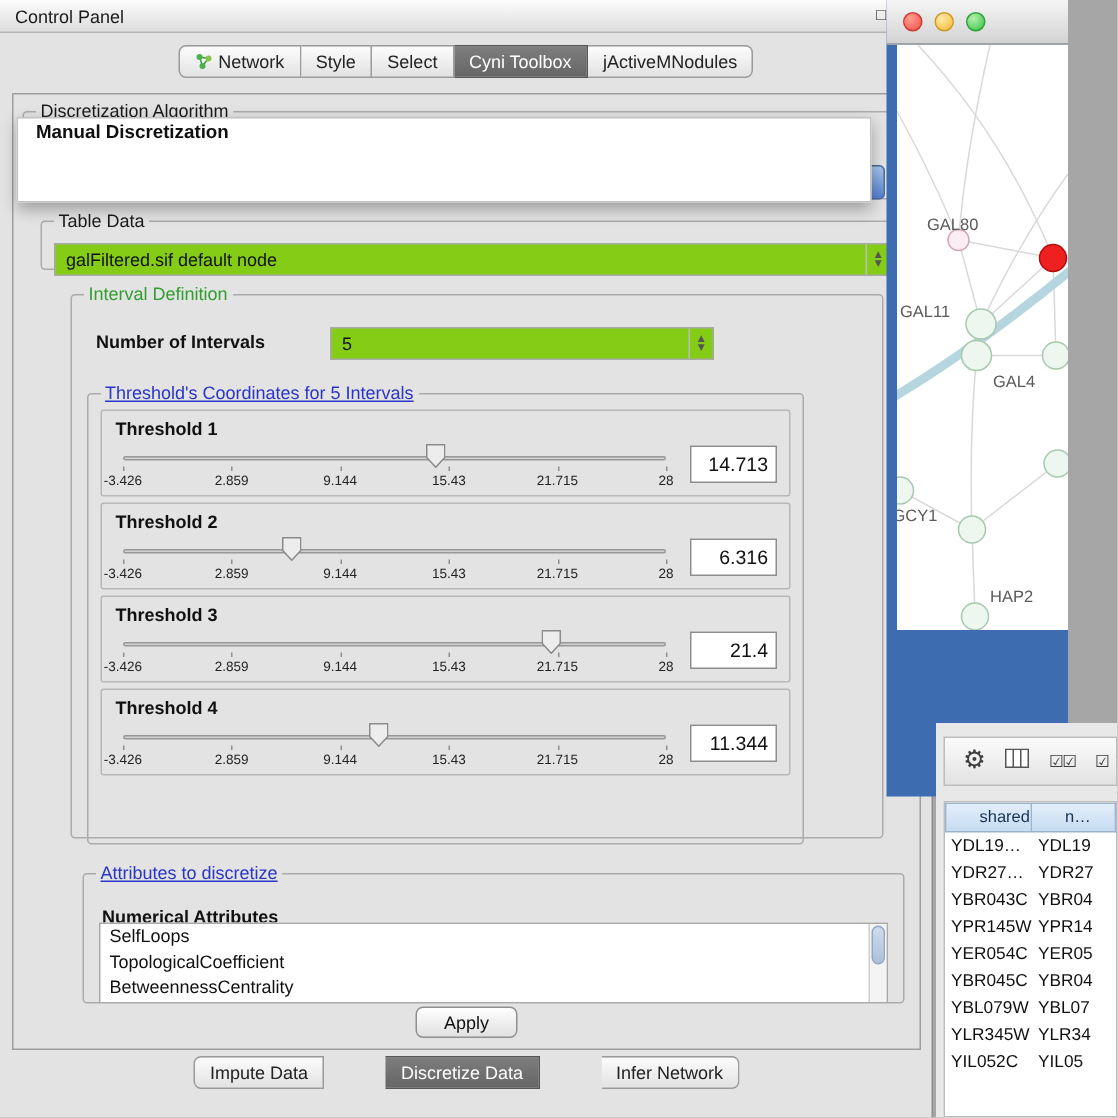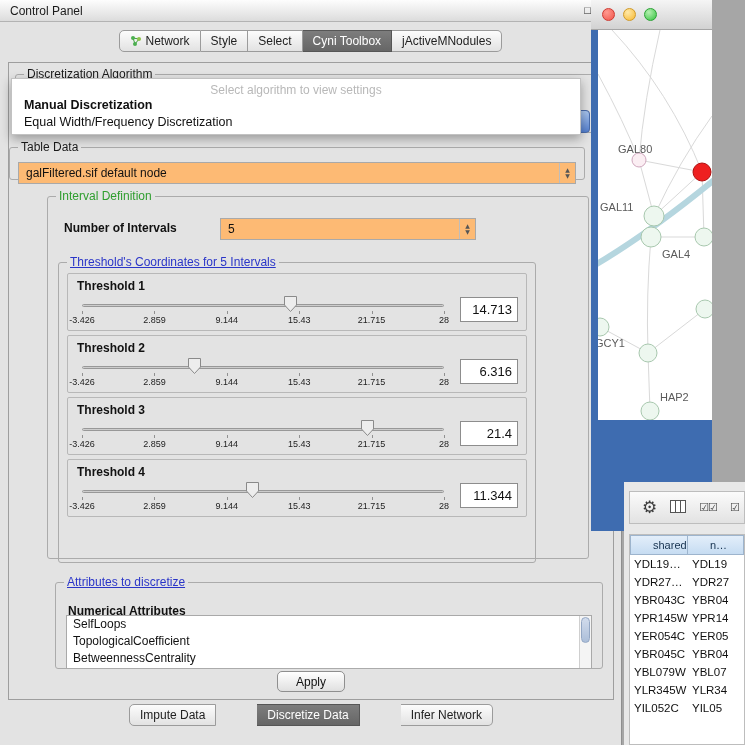--- a/index.html
+++ b/index.html
@@ -30,34 +30,34 @@
 
   .cp-content { position:absolute; left:8px; top:62px; width:606px; height:638px;
     border:1px solid #9e9e9e; background:#e3e3e3; }
 
   fieldset.group { position:absolute; border:1px solid #ababab; border-radius:3px; margin:0; padding:0; min-width:0; }
   legend { font-size:12px; padding:0 3px; margin-left:8px; color:#1a1a1a; }
   legend.green { color:var(--group-title-green,#2f9e2f); }
   legend.blue  { color:var(--group-title-blue,#2a35c8);text-decoration:underline; }
 
   .disc-group { left:6px; top:4px; width:584px; height:66px; }
-  .combo { background:#fdba74; border:1px solid #a9a9a9; display:flex; align-items:center; }
+  .combo { background:#84cc16; border:1px solid #a9a9a9; display:flex; align-items:center; }
   .algo-combo { position:absolute; left:8px; right:8px; top:29px; height:23px; border-radius:4px; }
   .combo-cap { position:absolute; right:-1px; top:-1px; bottom:-1px; width:23px; border-radius:0 4px 4px 0;
     background:linear-gradient(#a9c5ee,#5580cf); border:1px solid #4a6cab;
     display:flex; flex-direction:column; align-items:center; justify-content:center; color:#fff; font-size:5px; line-height:5px;
     font-family:"DejaVu Sans", sans-serif; }
 
   .dropdown { position:absolute; left:2px; top:15px; width:570px; height:57px; background:#fff;
     border:1px solid #c2c2c2; box-shadow:0 4px 10px rgba(0,0,0,0.32); z-index:5; }
   .dd-placeholder { text-align:center; color:#b8b8b8; font-size:12px; padding-top:4px; height:17px; }
   .dd-item { font-size:12.5px; padding:2px 12px 1px; color:#101010; }
   .dd-item.bold { font-weight:bold; }
 
-  .tabledata-group { left:0; top:77px; width:576px; height:40px; }
+  .tabledata-group { left:18px; top:77px; width:576px; height:40px; }
   .td-combo { position:absolute; left:8px; right:8px; top:8px; height:22px; font-size:12px; }
   .combo-text { flex:1; padding-left:7px; overflow:hidden; white-space:nowrap; color:#111; }
   .stepper { width:16px; align-self:stretch; border-left:1px solid #bdbdbd; display:flex; flex-direction:column;
     align-items:center; justify-content:center; font-size:6px; line-height:6px; color:#555;
     font-family:"DejaVu Sans", sans-serif; }
 
   .interval-group { left:38px; top:126px; width:542px; height:370px; }
   .noi-label { position:absolute; left:16px; top:18px; font-size:12px; font-weight:bold; color:#111; }
   .noi-combo { position:absolute; left:172px; top:15px; width:256px; height:22px; font-size:12px; }
 
@@ -165,23 +165,21 @@
       <legend>Discretization Algorithm</legend>
       <div class="combo algo-combo">
         <span class="combo-cap">
           <span>▲</span>
           <span>▼</span>
         </span>
       </div>
     </fieldset>
 
     <div class="dropdown">
-      <div class="dd-placeholder">Select algorithm to view settings</div>
       <div class="dd-item bold">Manual Discretization</div>
-      <div class="dd-item">Equal Width/Frequency Discretization</div>
     </div>
 
     <fieldset class="group tabledata-group">
       <legend>Table Data</legend>
       <div class="combo td-combo">
         <span class="combo-text">galFiltered.sif default node</span>
         <span class="stepper">
           <span>▲</span>
           <span>▼</span>
         </span>

